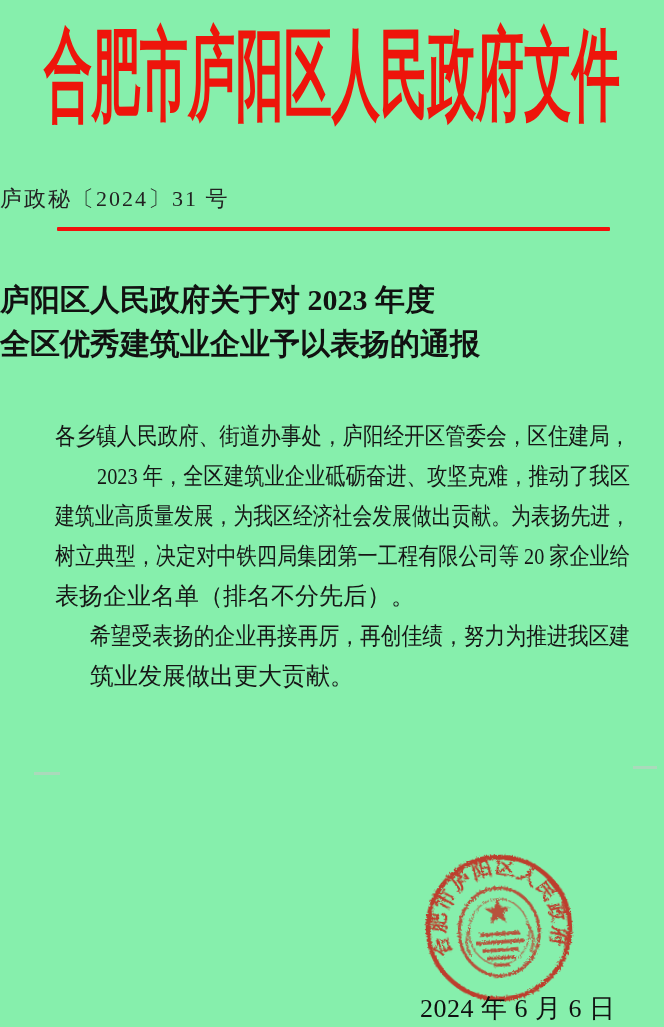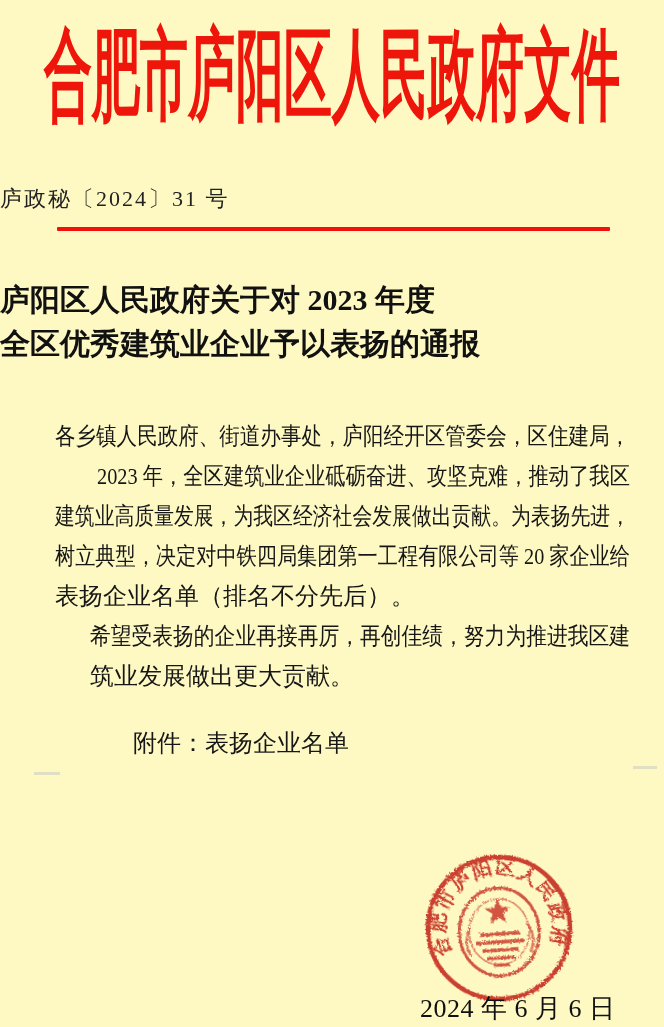--- a/index.html
+++ b/index.html
@@ -1,19 +1,19 @@
 <!DOCTYPE html>
 <html lang="zh"><head>
 <meta charset="utf-8">
 <style>
   html,body{margin:0;padding:0;background:#ffffff;}
   .page{
     position:relative;
     width:664px;height:1027px;
-    background:#fef9c3;
+    background:#86efac;
     overflow:hidden;
     font-family:"Liberation Serif","DejaVu Serif",serif;
     color:#1a1a1a;
   }
   
   .header-wrap{
     margin:48px auto 0 auto;
     width:606px;height:56px;
     text-align:center;
     transform:scaleY(2.08);
@@ -142,21 +142,20 @@
       <span>表扬企业名单（排名不分先后）。</span>
     </div>
     <div class="bline ind-block">
       <span style="transform-origin: 0px 50%; transform: scaleX(0.8654);">希望受表扬的企业再接再厉，再创佳绩，努力为推进我区建</span>
     </div>
     <div class="bline ind-block">
       <span>筑业发展做出更大贡献。</span>
     </div>
   </div>
 
-  <div class="attachment">附件：表扬企业名单</div>
 
   <svg class="seal" viewBox="0 0 164 164" xmlns="http://www.w3.org/2000/svg">
     <defs>
       <filter id="rough" x="-20%" y="-20%" width="140%" height="140%">
         <feTurbulence type="fractalNoise" baseFrequency="0.55" numOctaves="2" seed="7" result="n"></feTurbulence>
         <feDisplacementMap in="SourceGraphic" in2="n" scale="4"></feDisplacementMap>
       </filter>
       <path id="sealArc" d="M 33.1 104.8 A 54 54 0 1 1 130.9 104.8" fill="none"></path>
     </defs>
     <g transform="rotate(-4 82 82)" filter="url(#rough)">

